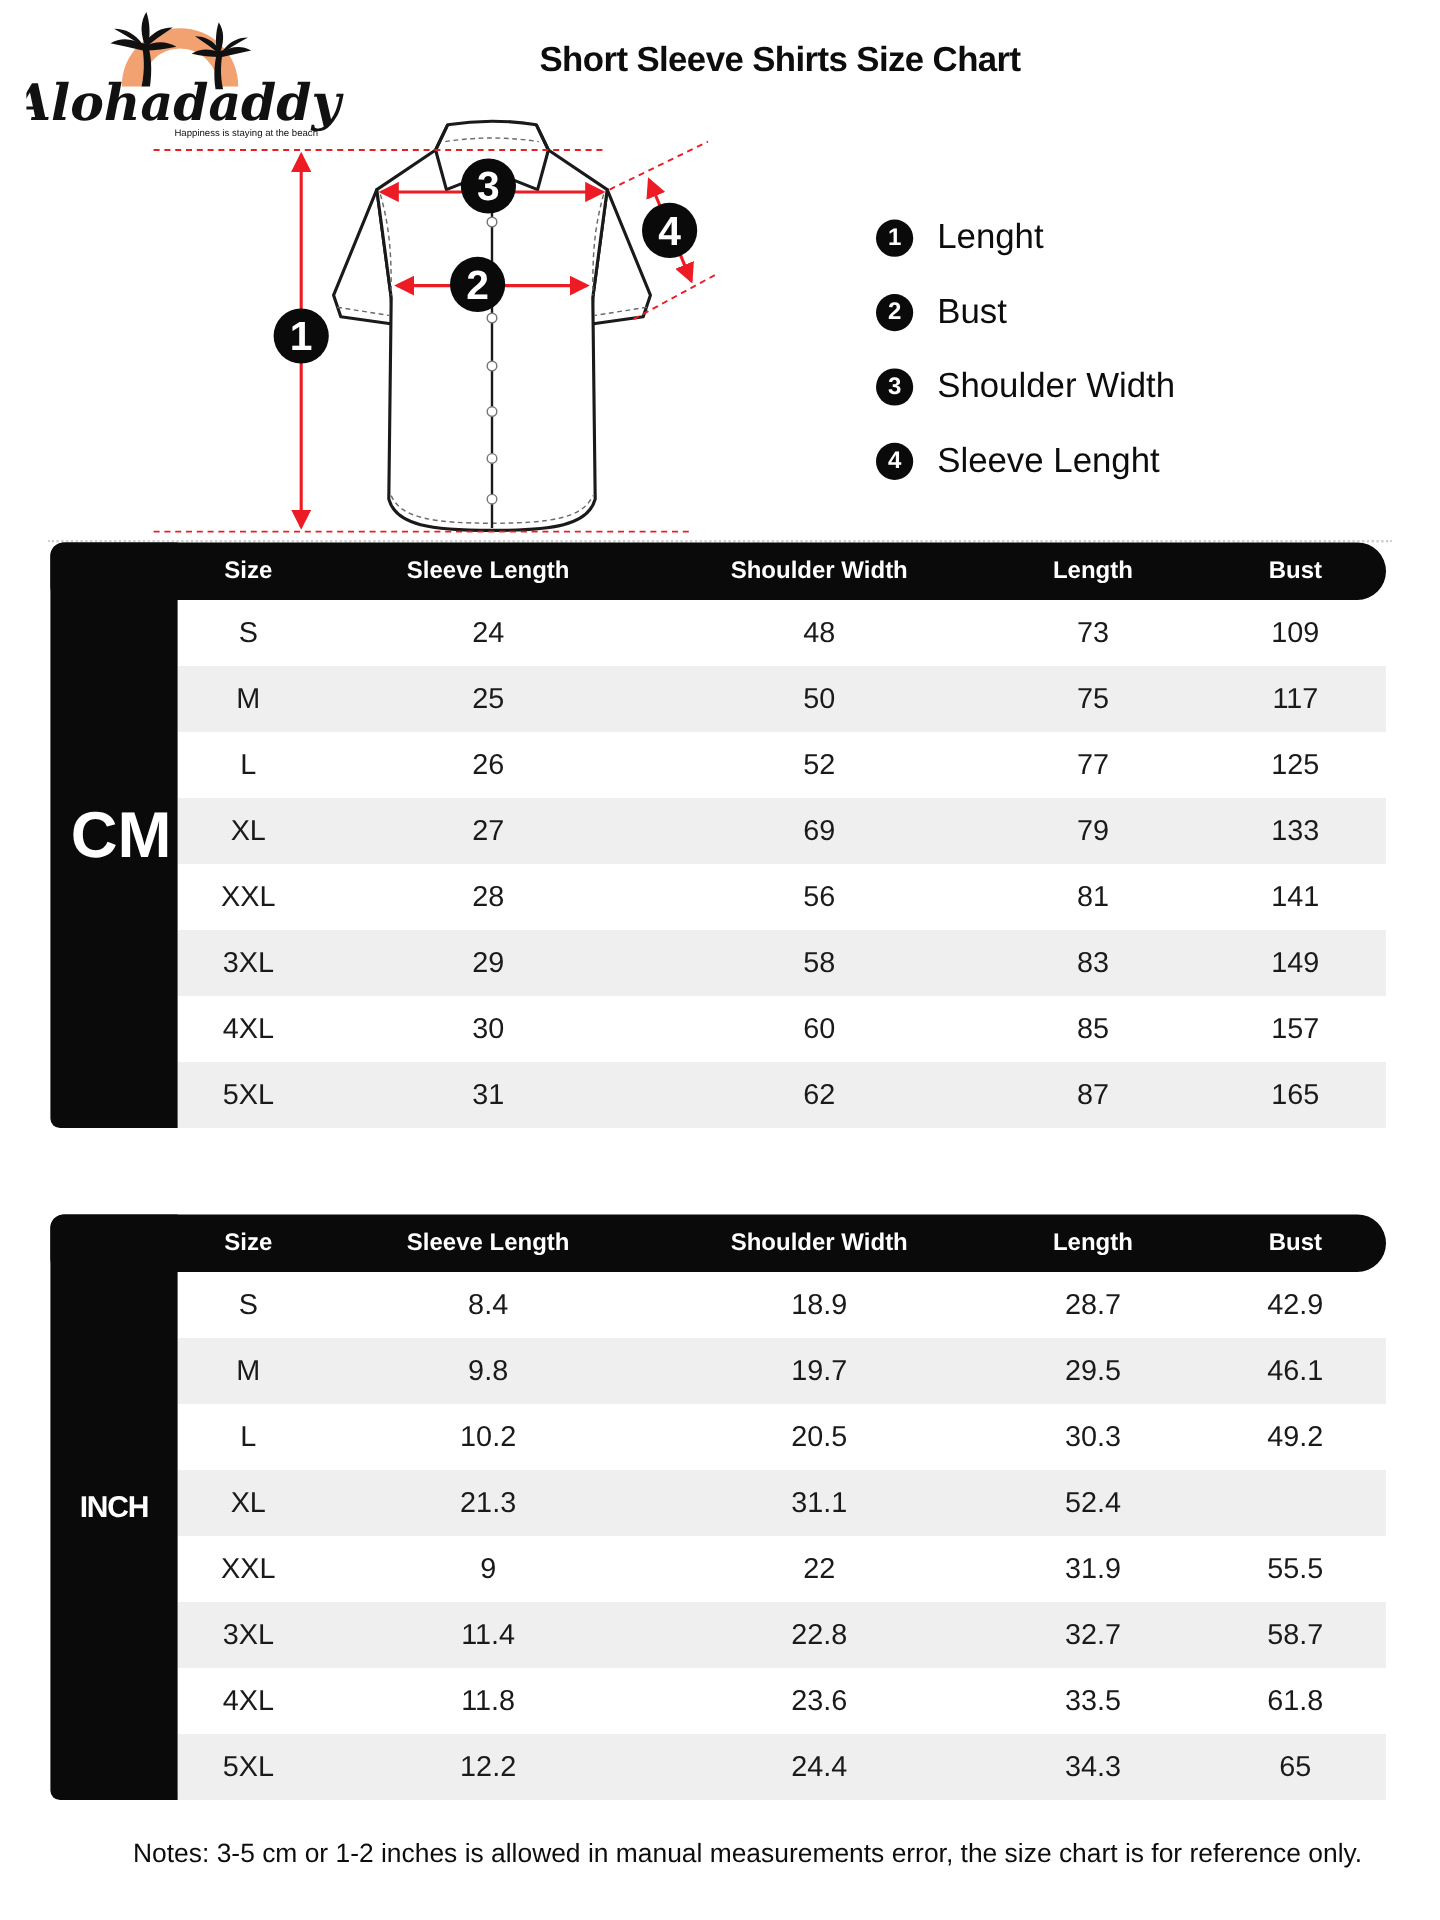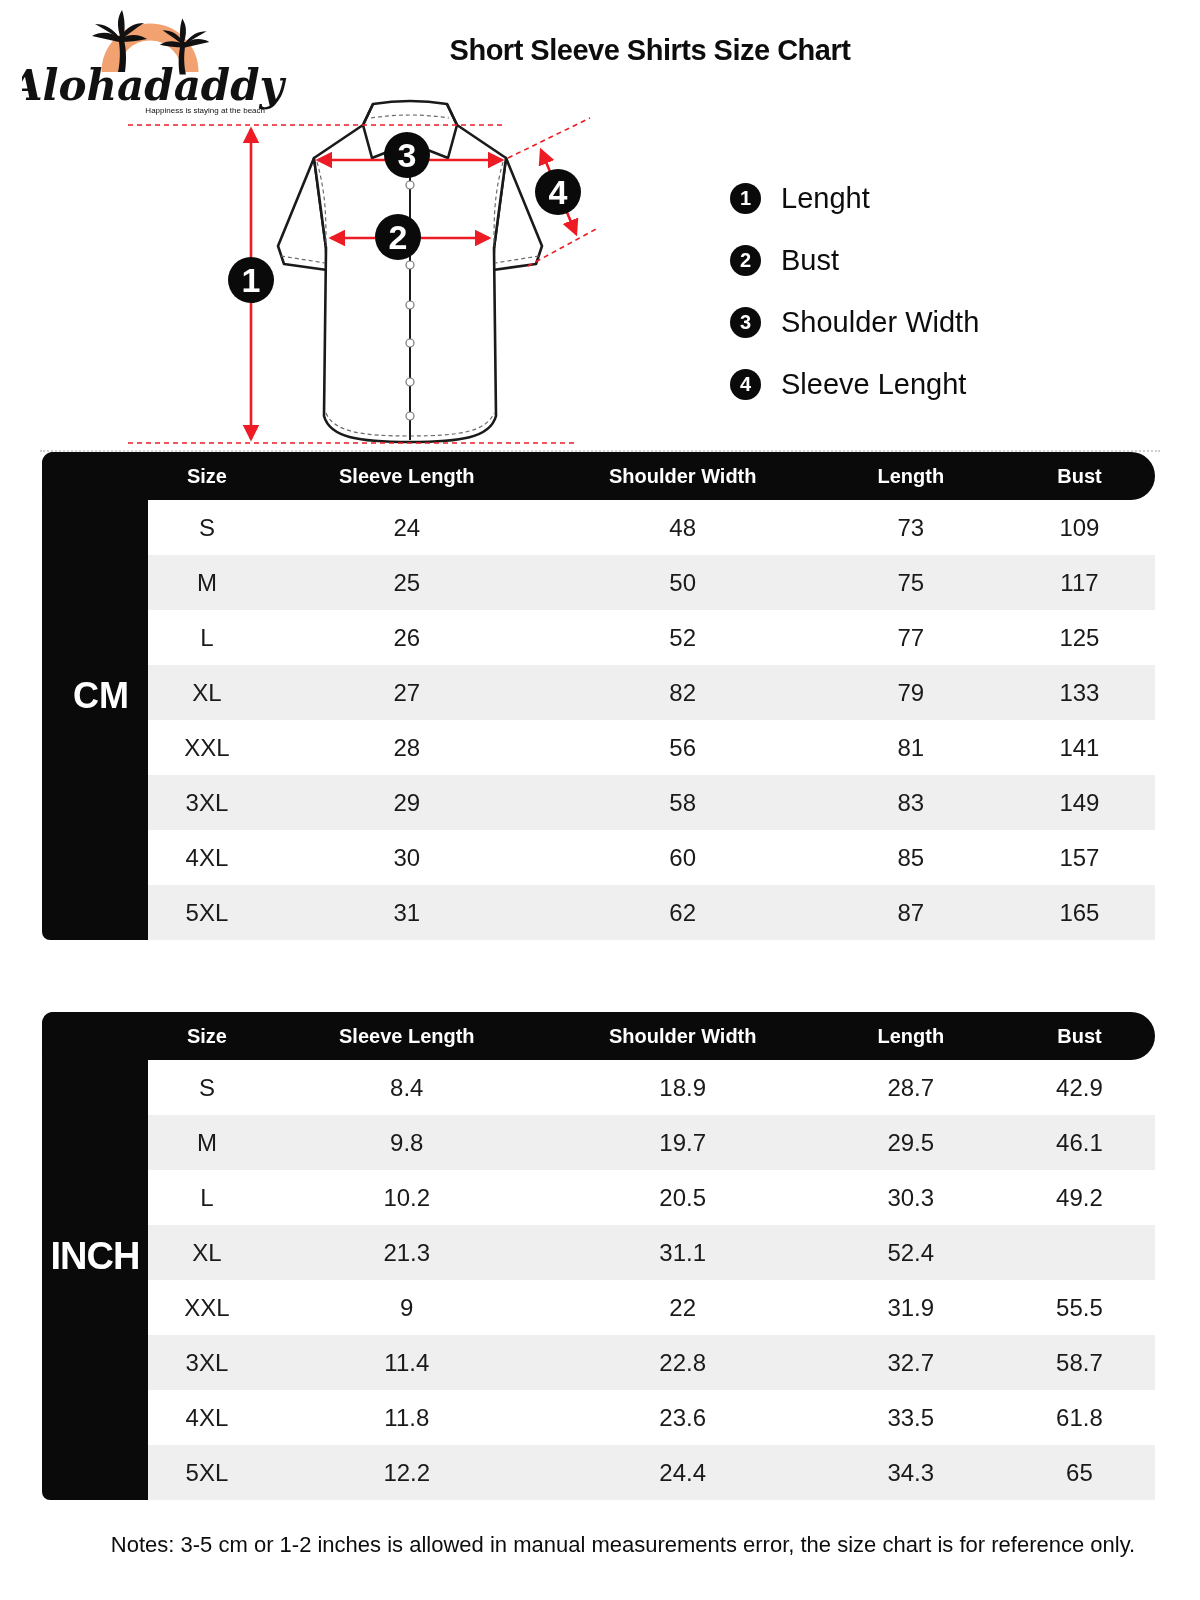--- a/index.html
+++ b/index.html
@@ -21,22 +21,22 @@
     display:flex;align-items:center;justify-content:center;font-size:20px;font-weight:bold;flex:0 0 31px;}
 
   
   .rule{position:absolute;left:40px;top:450px;width:1120px;border-top:2px dotted #cfcfcf;}
   .size-table{position:absolute;left:42px;width:1113px;}
   .size-table.cm{top:452px;}
   .size-table.inch{top:1012px;}
   .sidebar{position:absolute;left:0;top:0;bottom:0;width:106px;background:#0a0a0a;
     display:flex;align-items:center;justify-content:center;color:#fff;font-weight:bold;
     border-radius:12px 0 0 8px;z-index:1;}
-  .size-table.cm .unit{font-size:36px;margin-left:12px;}
-  .size-table.inch .unit{font-size:38px;letter-spacing:-1px;}
+  .size-table.cm .unit{font-size:54px;margin-left:12px;}
+  .size-table.inch .unit{font-size:25px;letter-spacing:-1px;}
   .table-header{position:relative;z-index:2;height:48px;background:#0a0a0a;border-radius:12px 26px 26px 12px;
     display:flex;align-items:center;padding-left:106px;box-sizing:border-box;}
   .hcell{color:#fff;font-weight:bold;font-size:20px;text-align:center;}
   .rows{margin-left:106px;}
   .trow{display:flex;align-items:center;height:55px;background:#fff;}
   .trow:nth-child(even){background:#efefef;}
   .tcell{font-size:24px;color:#1a1a1a;text-align:center;}
   .hcell:nth-child(1),.tcell:nth-child(1){width:11.7%;}
   .hcell:nth-child(2),.tcell:nth-child(2){width:28%;}
   .hcell:nth-child(3),.tcell:nth-child(3){width:26.8%;}
@@ -183,21 +183,21 @@
         <div class="trow">
           <div class="tcell">L</div>
           <div class="tcell">26</div>
           <div class="tcell">52</div>
           <div class="tcell">77</div>
           <div class="tcell">125</div>
         </div>
         <div class="trow">
           <div class="tcell">XL</div>
           <div class="tcell">27</div>
-          <div class="tcell">82</div>
+          <div class="tcell">69</div>
           <div class="tcell">79</div>
           <div class="tcell">133</div>
         </div>
         <div class="trow">
           <div class="tcell">XXL</div>
           <div class="tcell">28</div>
           <div class="tcell">56</div>
           <div class="tcell">81</div>
           <div class="tcell">141</div>
         </div>

